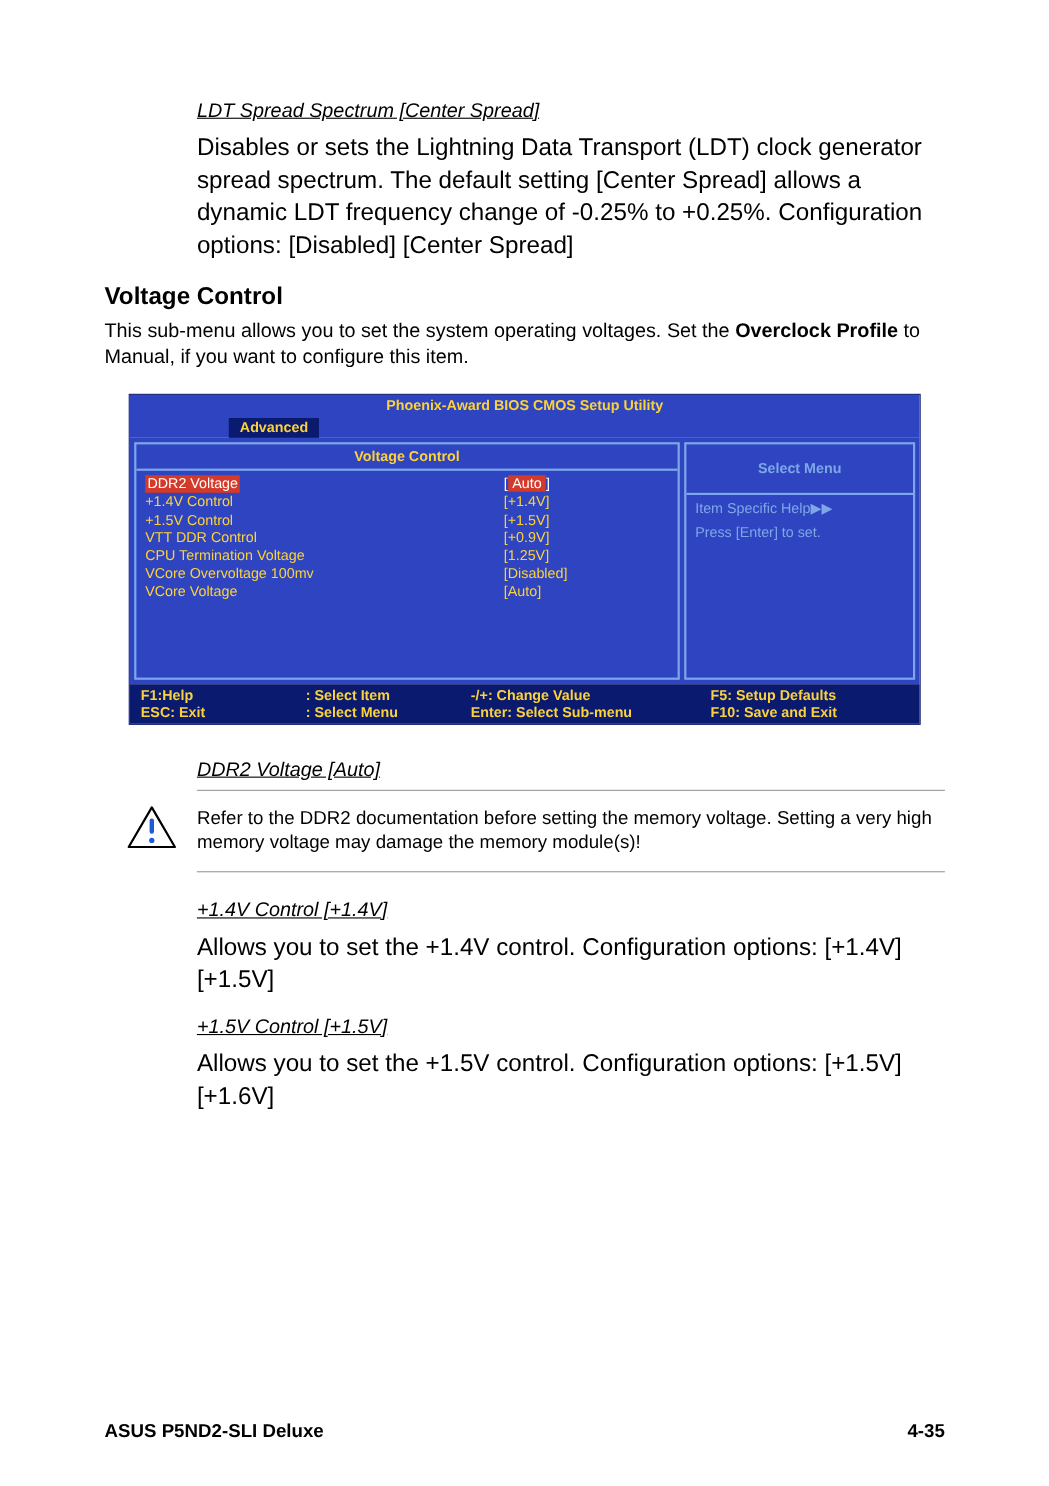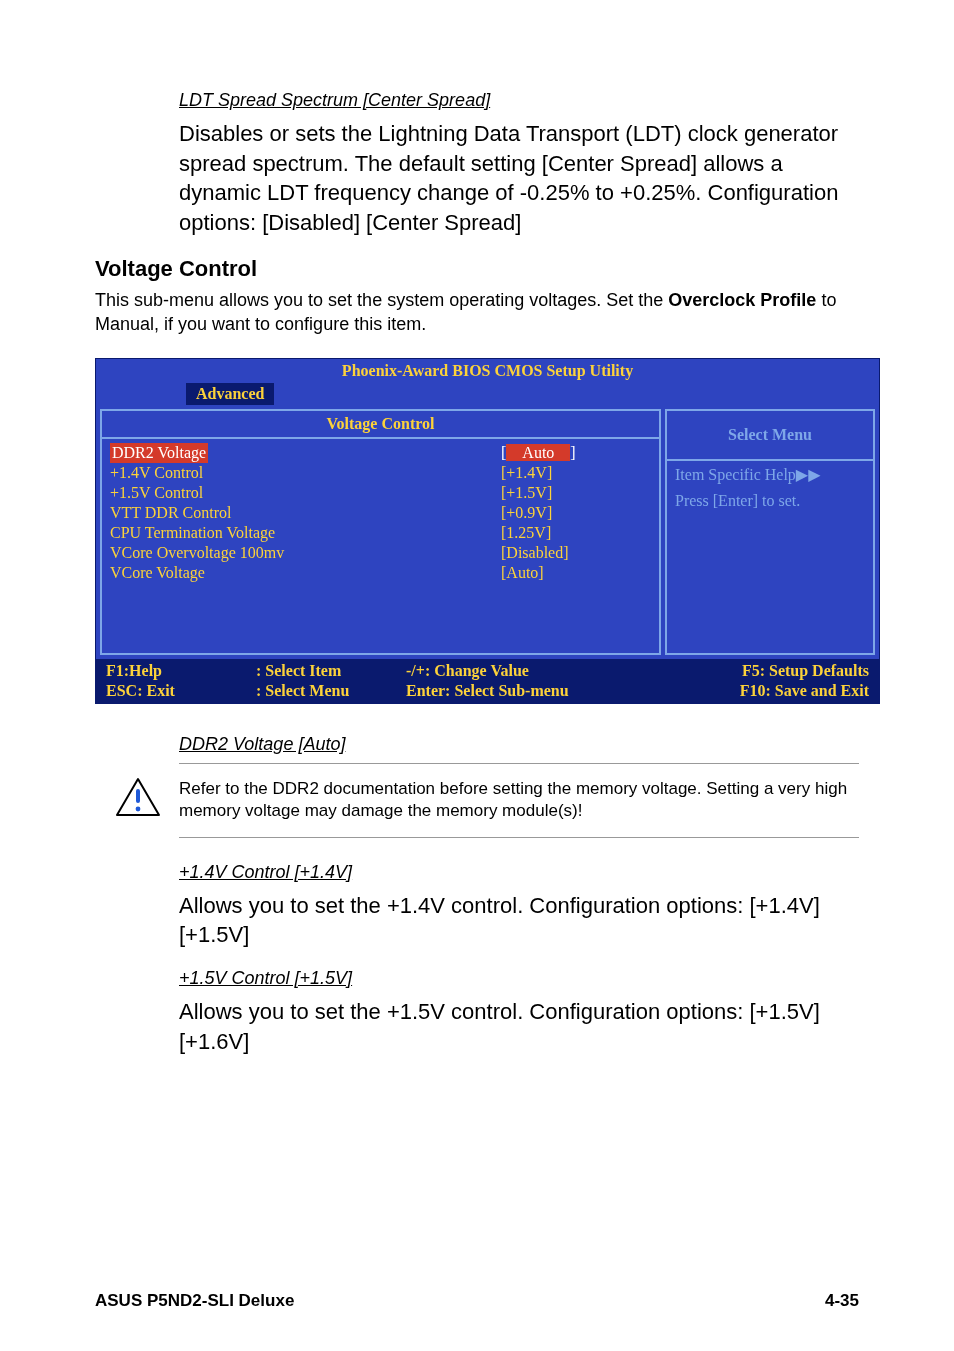--- a/index.html
+++ b/index.html
@@ -33,24 +33,24 @@
   }
   .intro {
     font-size: 18px;
     line-height: 1.35;
     margin: 0 0 22px 0;
   }
   .bold { font-weight: bold; }
 
   
   .bios {
-    width: 785px;
+    width: 720px;
     margin: 0 auto 30px auto;
-    font-family: Liberation Serif, serif;
-    font-size: 16px;
+    font-family: Liberation Sans, sans-serif;
+    font-size: 13px;
     line-height: 1.25;
     border: 1px solid #0a1a6e;
   }
   .bios-titlebar {
     background: #2e44c0;
     color: #fcd23a;
     text-align: center;
     padding: 2px 0;
     font-weight: bold;
   }
@@ -83,21 +83,21 @@
     border-bottom: 2px solid #7ea7e8;
   }
   .bios-left-body {
     display: flex;
     padding: 4px 8px 70px 8px;
   }
   .bios-labels { flex: 1; color: #fcd23a; }
   .bios-labels .selectedrow { background: #d43a2a; color: #fff; display: inline-block; padding: 0 2px; }
   .bios-values { width: 150px; color: #fcd23a; }
   .bios-values .sel-wrap { color: #fff; }
-  .bios-values .sel-val { background: #d43a2a; color: #fff; padding: 0 16px; }
+  .bios-values .sel-val { background: #d43a2a; color: #fff; padding: 0 4px; }
   .bios-right {
     width: 210px;
     border: 2px solid #7ea7e8;
     margin: 4px 4px 4px 0;
     color: #7ea7e8;
   }
   .bios-right-header {
     color: #7ea7e8;
     font-weight: bold;
     text-align: center;
@@ -111,21 +111,21 @@
   .bios-footer {
     background: #0a1a6e;
     color: #fcd23a;
     padding: 2px 10px;
     font-weight: bold;
   }
   .bios-footer-row { display: flex; }
   .bf-col1 { width: 150px; }
   .bf-col2 { width: 150px; }
   .bf-col3 { flex: 1; }
-  .bf-col4 { width: 180px; text-align: right; }
+  .bf-col4 { width: 180px; text-align: left; }
 
   
   .warning-row {
     display: flex;
     align-items: flex-start;
     margin: 0 0 24px 20px;
   }
   .warn-icon {
     width: 46px; height: 40px;
     flex: 0 0 46px;

